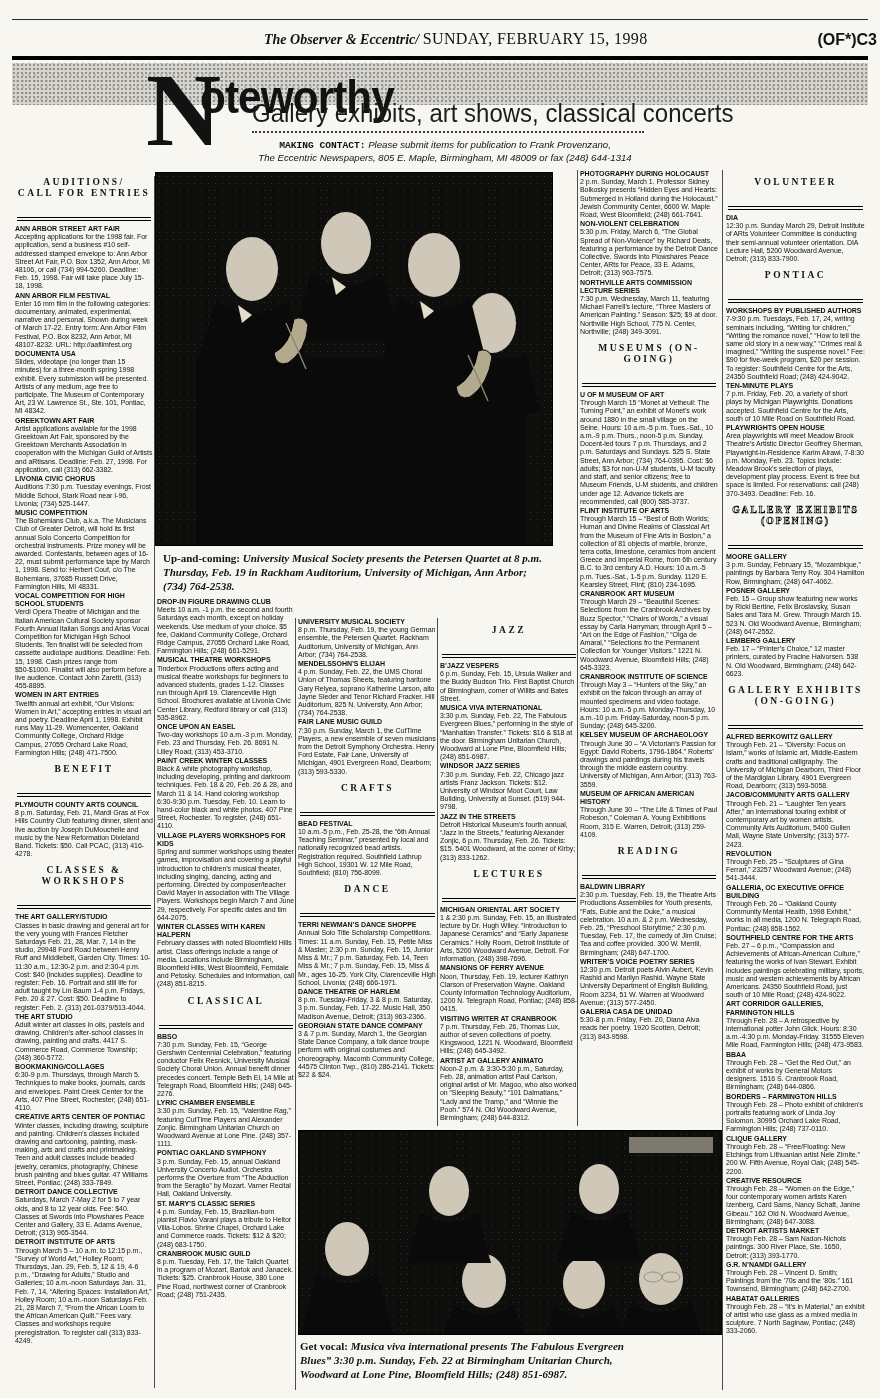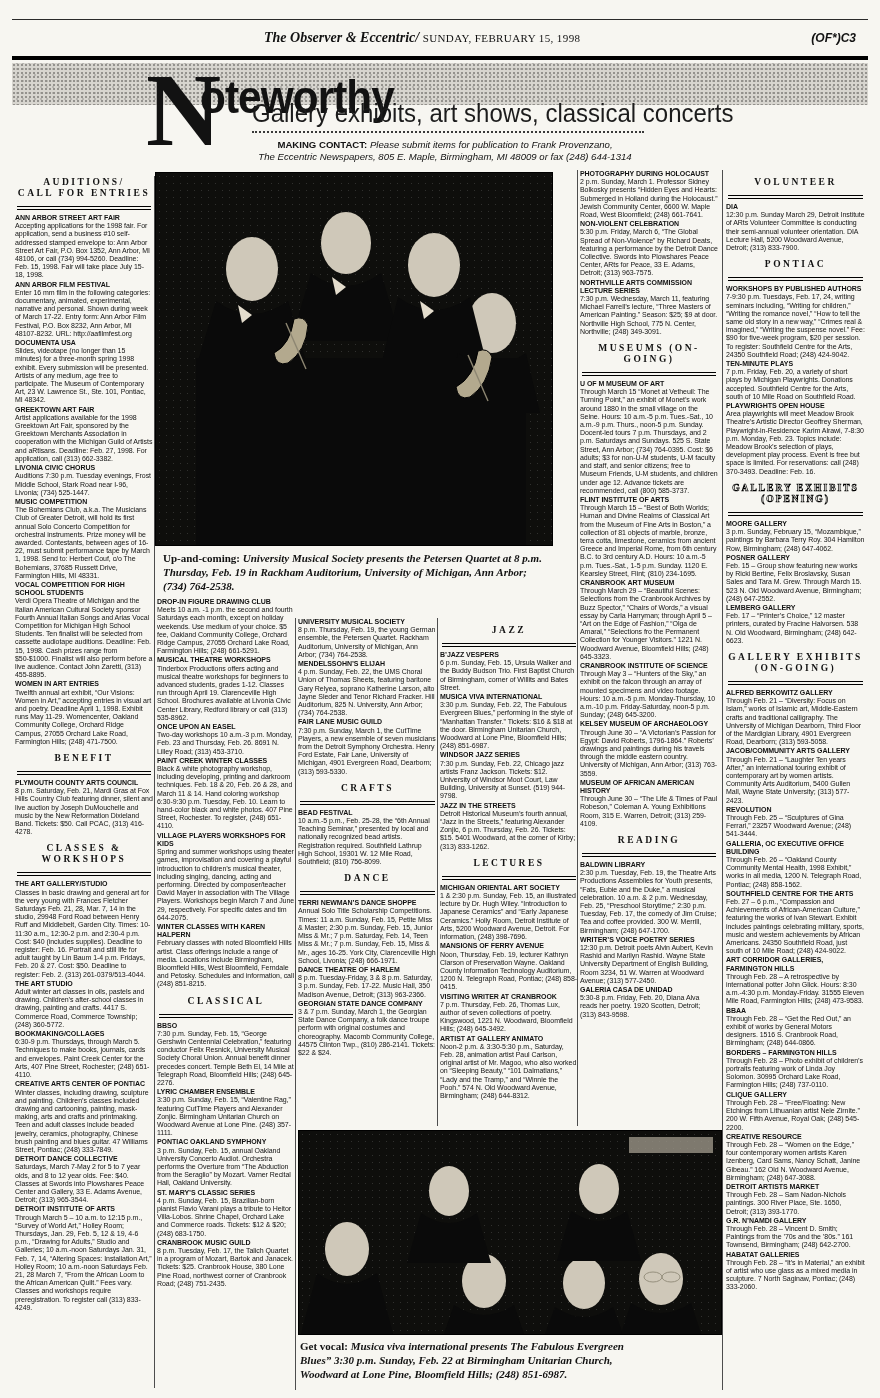--- a/index.html
+++ b/index.html
@@ -2,49 +2,49 @@
 <html><head>
 <meta charset="utf-8">
 <style>
   html,body{margin:0;padding:0;}
   body{width:880px;height:1398px;position:relative;background:#f7f6f1;font-family:"Liberation Sans",sans-serif;color:#121212;overflow:hidden;}
   .abs{position:absolute;}
   
   #rule-top{left:12px;top:19px;width:856px;height:1px;background:#2a2a2a;}
   #masthead-left{left:264px;top:30px;font-family:"Liberation Serif",serif;font-size:14px;}
   #masthead-left .paper{font-weight:bold;font-style:italic;margin-top:32px;}
-  #masthead-left .date{font-size:11px;letter-spacing:.4px;}
-  #page-number{right:24px;top:31px;font-weight:bold;font-size:12px;font-style:italic;}
+  #masthead-left .date{font-size:16px;letter-spacing:.4px;}
+  #page-number{right:3px;top:31px;font-weight:bold;font-size:16px;}
   #rule-thick{left:12px;top:56px;width:856px;height:4px;background:#000;}
   #halftone-band{left:12px;top:63px;width:856px;height:42px;background-color:#d7d5cf;
     background-image:radial-gradient(#8f8d88 .7px,transparent .8px),radial-gradient(#b5b3ae .7px,transparent .8px);
     background-size:4px 4px,6px 6px;background-position:0 0,2px 3px;}
   
   #banner-initial{left:146px;top:58px;font-family:"Liberation Serif",serif;font-weight:bold;font-size:104px;line-height:104px;}
   #banner-rest{left:200px;top:70px;font-weight:bold;font-size:46px;letter-spacing:-1px;transform:scaleX(.92);transform-origin:left;}
   #banner-subtitle{left:252px;top:99px;font-size:25px;color:#1c1c1c;transform:scaleX(.96);transform-origin:left;}
   #banner-dotted{left:252px;top:131px;width:392px;border-top:2px dotted #3a3a3a;}
   #contact{left:225px;top:139px;width:440px;text-align:center;font-size:9.6px;line-height:11.5px;font-style:italic;}
-  #contact .lead{font-style:normal;font-weight:bold;}
+  #contact .lead{font-style:normal;font-weight:bold;font-family:Liberation Mono, monospace;}
   
   .photo{background-color:#0e0e0c;border:1px solid #000;
     background-image:radial-gradient(rgba(255,255,255,.28) .5px,transparent .7px),radial-gradient(rgba(255,255,255,.14) .5px,transparent .7px);
     background-size:4px 4px,7px 7px;}
   #photo1{left:155px;top:172px;width:396px;height:372px;}
   #photo2{left:298px;top:1130px;width:422px;height:203px;}
   .caption{font-family:"Liberation Serif",serif;font-weight:bold;font-style:italic;font-size:11px;line-height:14px;}
   .caption .lead{font-style:normal;}
   #caption1{left:163px;top:551px;width:390px;}
   #caption2{left:300px;top:1339px;width:328px;}
   
   .col{position:absolute;overflow:hidden;font-size:7px;line-height:8.2px;letter-spacing:-.05px;}
   .entry{margin-bottom:1px;}
   .et{font-weight:bold;}
   .sec{font-family:"Liberation Serif",serif;font-weight:bold;text-align:center;font-size:9.5px;line-height:11px;
-    letter-spacing:2.5px;margin:7px 2px 4px;padding-bottom:7px;border-bottom:4px double #000;white-space:pre-line;}
+    letter-spacing:2.5px;margin:7px 2px 4px;padding-bottom:18px;border-bottom:4px double #000;white-space:pre-line;}
   .sec.outline{color:#fffdf8;-webkit-text-stroke:.7px #000;text-stroke:.7px #000;letter-spacing:2px;}
   .vrule{position:absolute;width:1px;background:#4d4d4d;}
 </style>
 </head>
 <body>
 
 <div class="abs" id="rule-top"></div>
 <div class="abs" id="masthead-left">
   <span class="paper">The Observer &amp; Eccentric/</span>
   <span class="date">SUNDAY, FEBRUARY 15, 1998</span>

